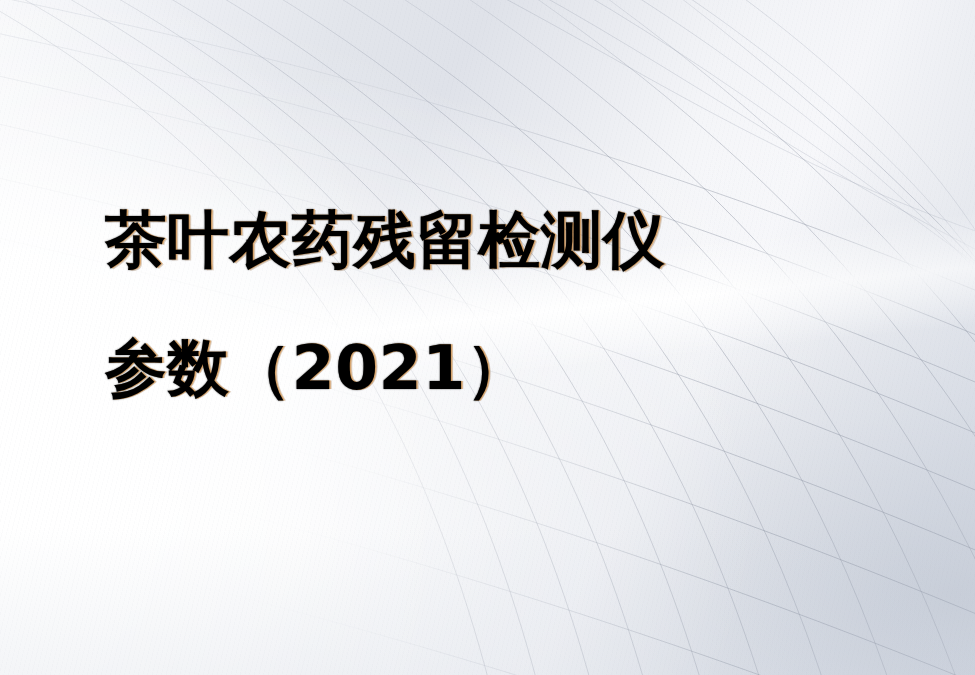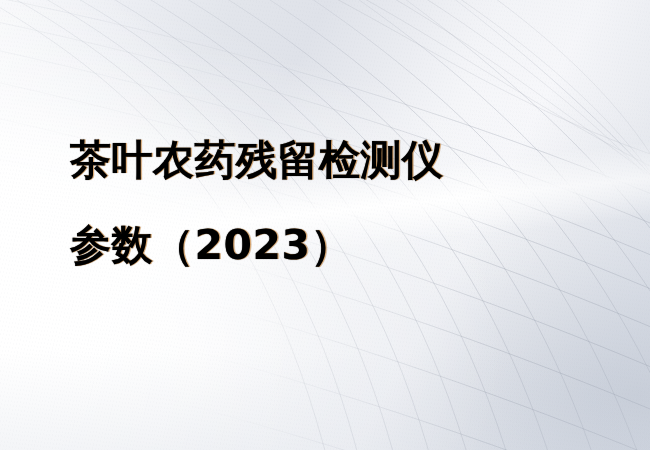--- a/index.html
+++ b/index.html
@@ -216,16 +216,16 @@
     </svg>
   </div>
 
   <div class="bg-layer bg-white-band"></div>
   <div class="bg-layer bg-streak"></div>
   <div class="bg-layer bg-grain"></div>
   <div class="bg-layer bg-edge"></div>
 
   <div class="headline">
     <div class="headline-line">茶叶农药残留检测仪</div>
-    <div class="headline-line">参数（2023）</div>
+    <div class="headline-line">参数（2021）</div>
   </div>
 
 </div>
 
 </body></html>

